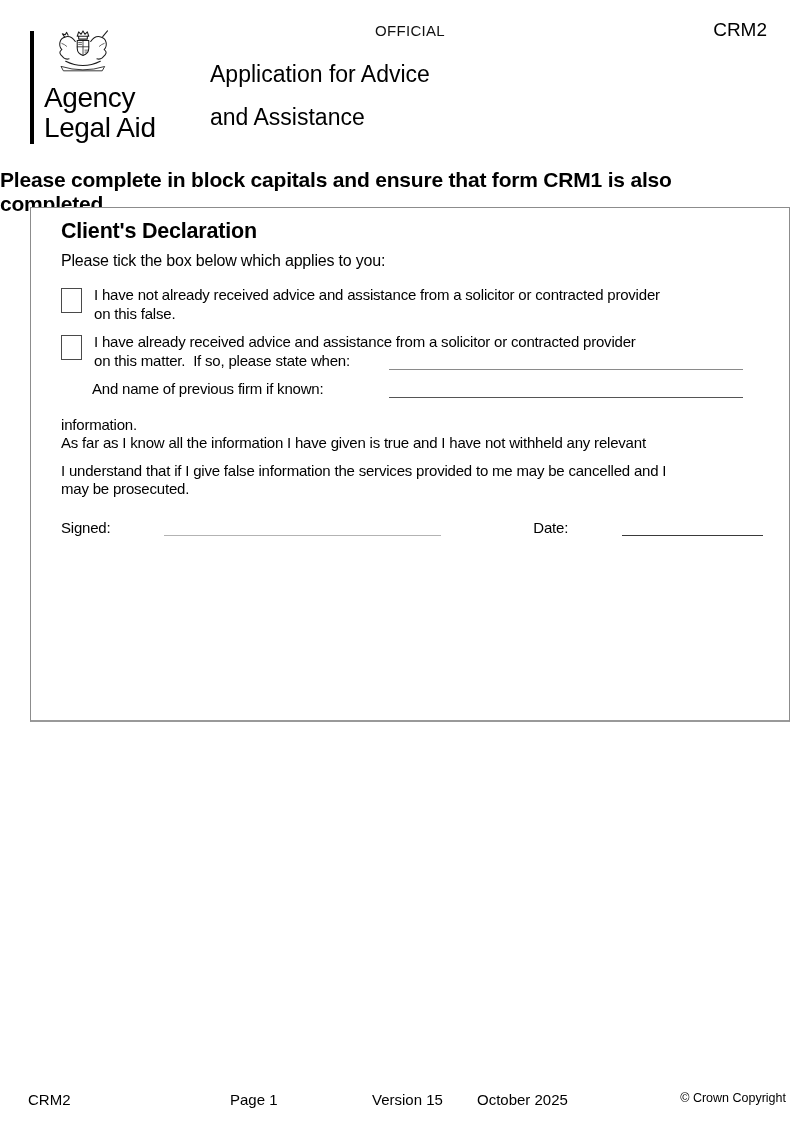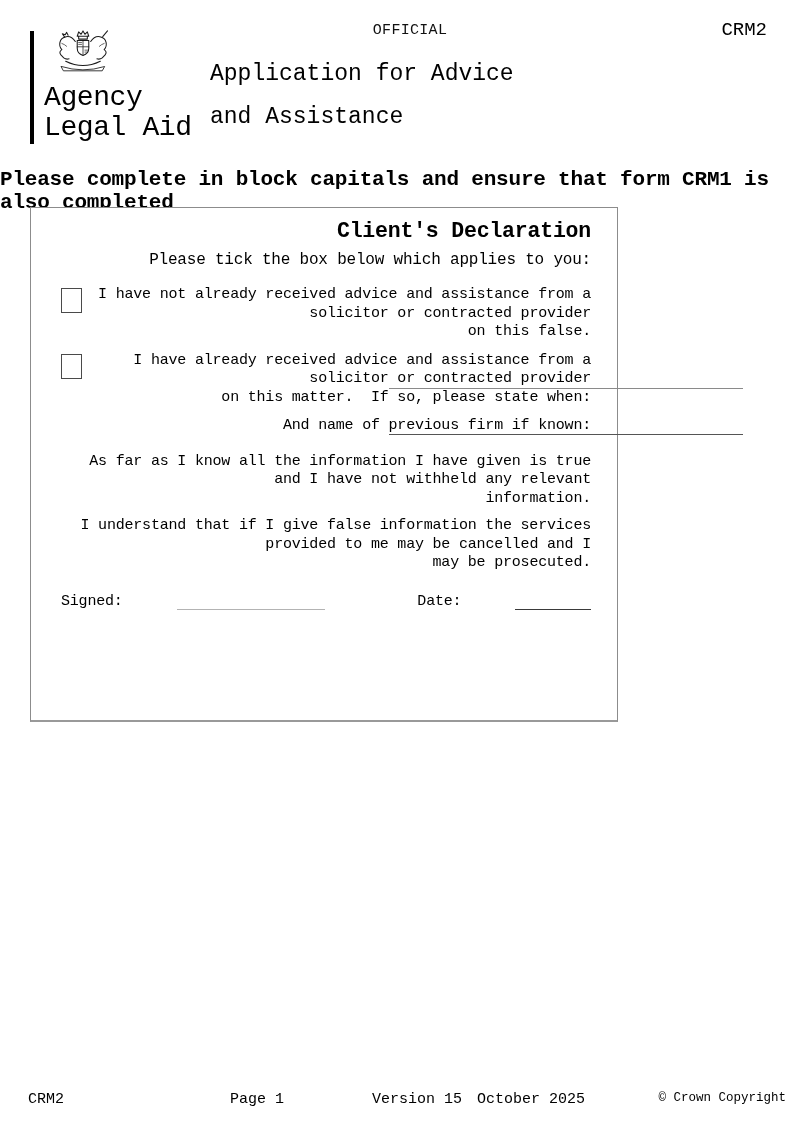--- a/index.html
+++ b/index.html
@@ -1,18 +1,18 @@
 <!DOCTYPE html>
 <html><head>
 <meta charset="utf-8">
 <style>
   html,body { margin:0; padding:0; background:#fff; }
   .page {
     position:relative; width:800px; height:1130px; background:#ffffff;
-    font-family:Liberation Mono, monospace; color:#000; overflow:hidden;
+    font-family:Liberation Sans, sans-serif; color:#000; overflow:hidden;
   }
 
   
   .classification {
     position:absolute; top:22px; left:20px; width:780px;
     text-align:center; font-size:15px; letter-spacing:0.3px; color:#111;
   }
   .form-code-header {
     position:absolute; top:19px; right:33px; font-size:19px; color:#000;
   }
@@ -26,23 +26,23 @@
     font-size:23px; line-height:43px; font-weight:500; letter-spacing:0; color:#000;
   }
 
   .instruction {
     position:absolute; top:168px; left:0; width:770px; text-align:left;
     font-weight:bold; font-size:21px; letter-spacing:-0.2px;
   }
 
   
   .declaration-box {
-    position:absolute; left:30px; top:207px; width:588px; height:515px;
+    position:absolute; left:30px; top:207px; width:760px; height:515px;
     box-sizing:border-box; border:1px solid #8c8c8c; border-bottom:2px solid #999;
-    padding:0 26px 0 30px; background:#fff;text-align:right;
+    padding:0 26px 0 30px; background:#fff;
   }
   .declaration-box h2 {
     margin:11px 0 0; font-size:21.5px; line-height:25px; font-weight:bold; letter-spacing:-0.2px;
   }
   .intro { margin-top:7px; font-size:16px; line-height:19px; letter-spacing:-0.2px; }
 
   .body-line { font-size:15px; line-height:18.5px; letter-spacing:-0.2px; white-space:pre-wrap; }
 
   .option { position:relative; display:flex; margin-top:16px; }
   .option + .option { margin-top:10px; }
@@ -138,22 +138,22 @@
       </div>
       <span class="fill-line when-line"></span>
     </div>
 
     <div class="firm-row">
       <div class="body-line">And name of previous firm if known:</div>
       <span class="fill-line firm-line"></span>
     </div>
 
     <div class="stmt">
+      <div class="body-line">information.</div>
       <div class="body-line">As far as I know all the information I have given is true and I have not withheld any relevant</div>
-      <div class="body-line">information.</div>
     </div>
 
 
     <div class="stmt">
       <div class="body-line">I understand that if I give false information the services provided to me may be cancelled and I</div>
       <div class="body-line">may be prosecuted.</div>
     </div>
 
     <div class="sign-row">
       <span>Signed:</span>

